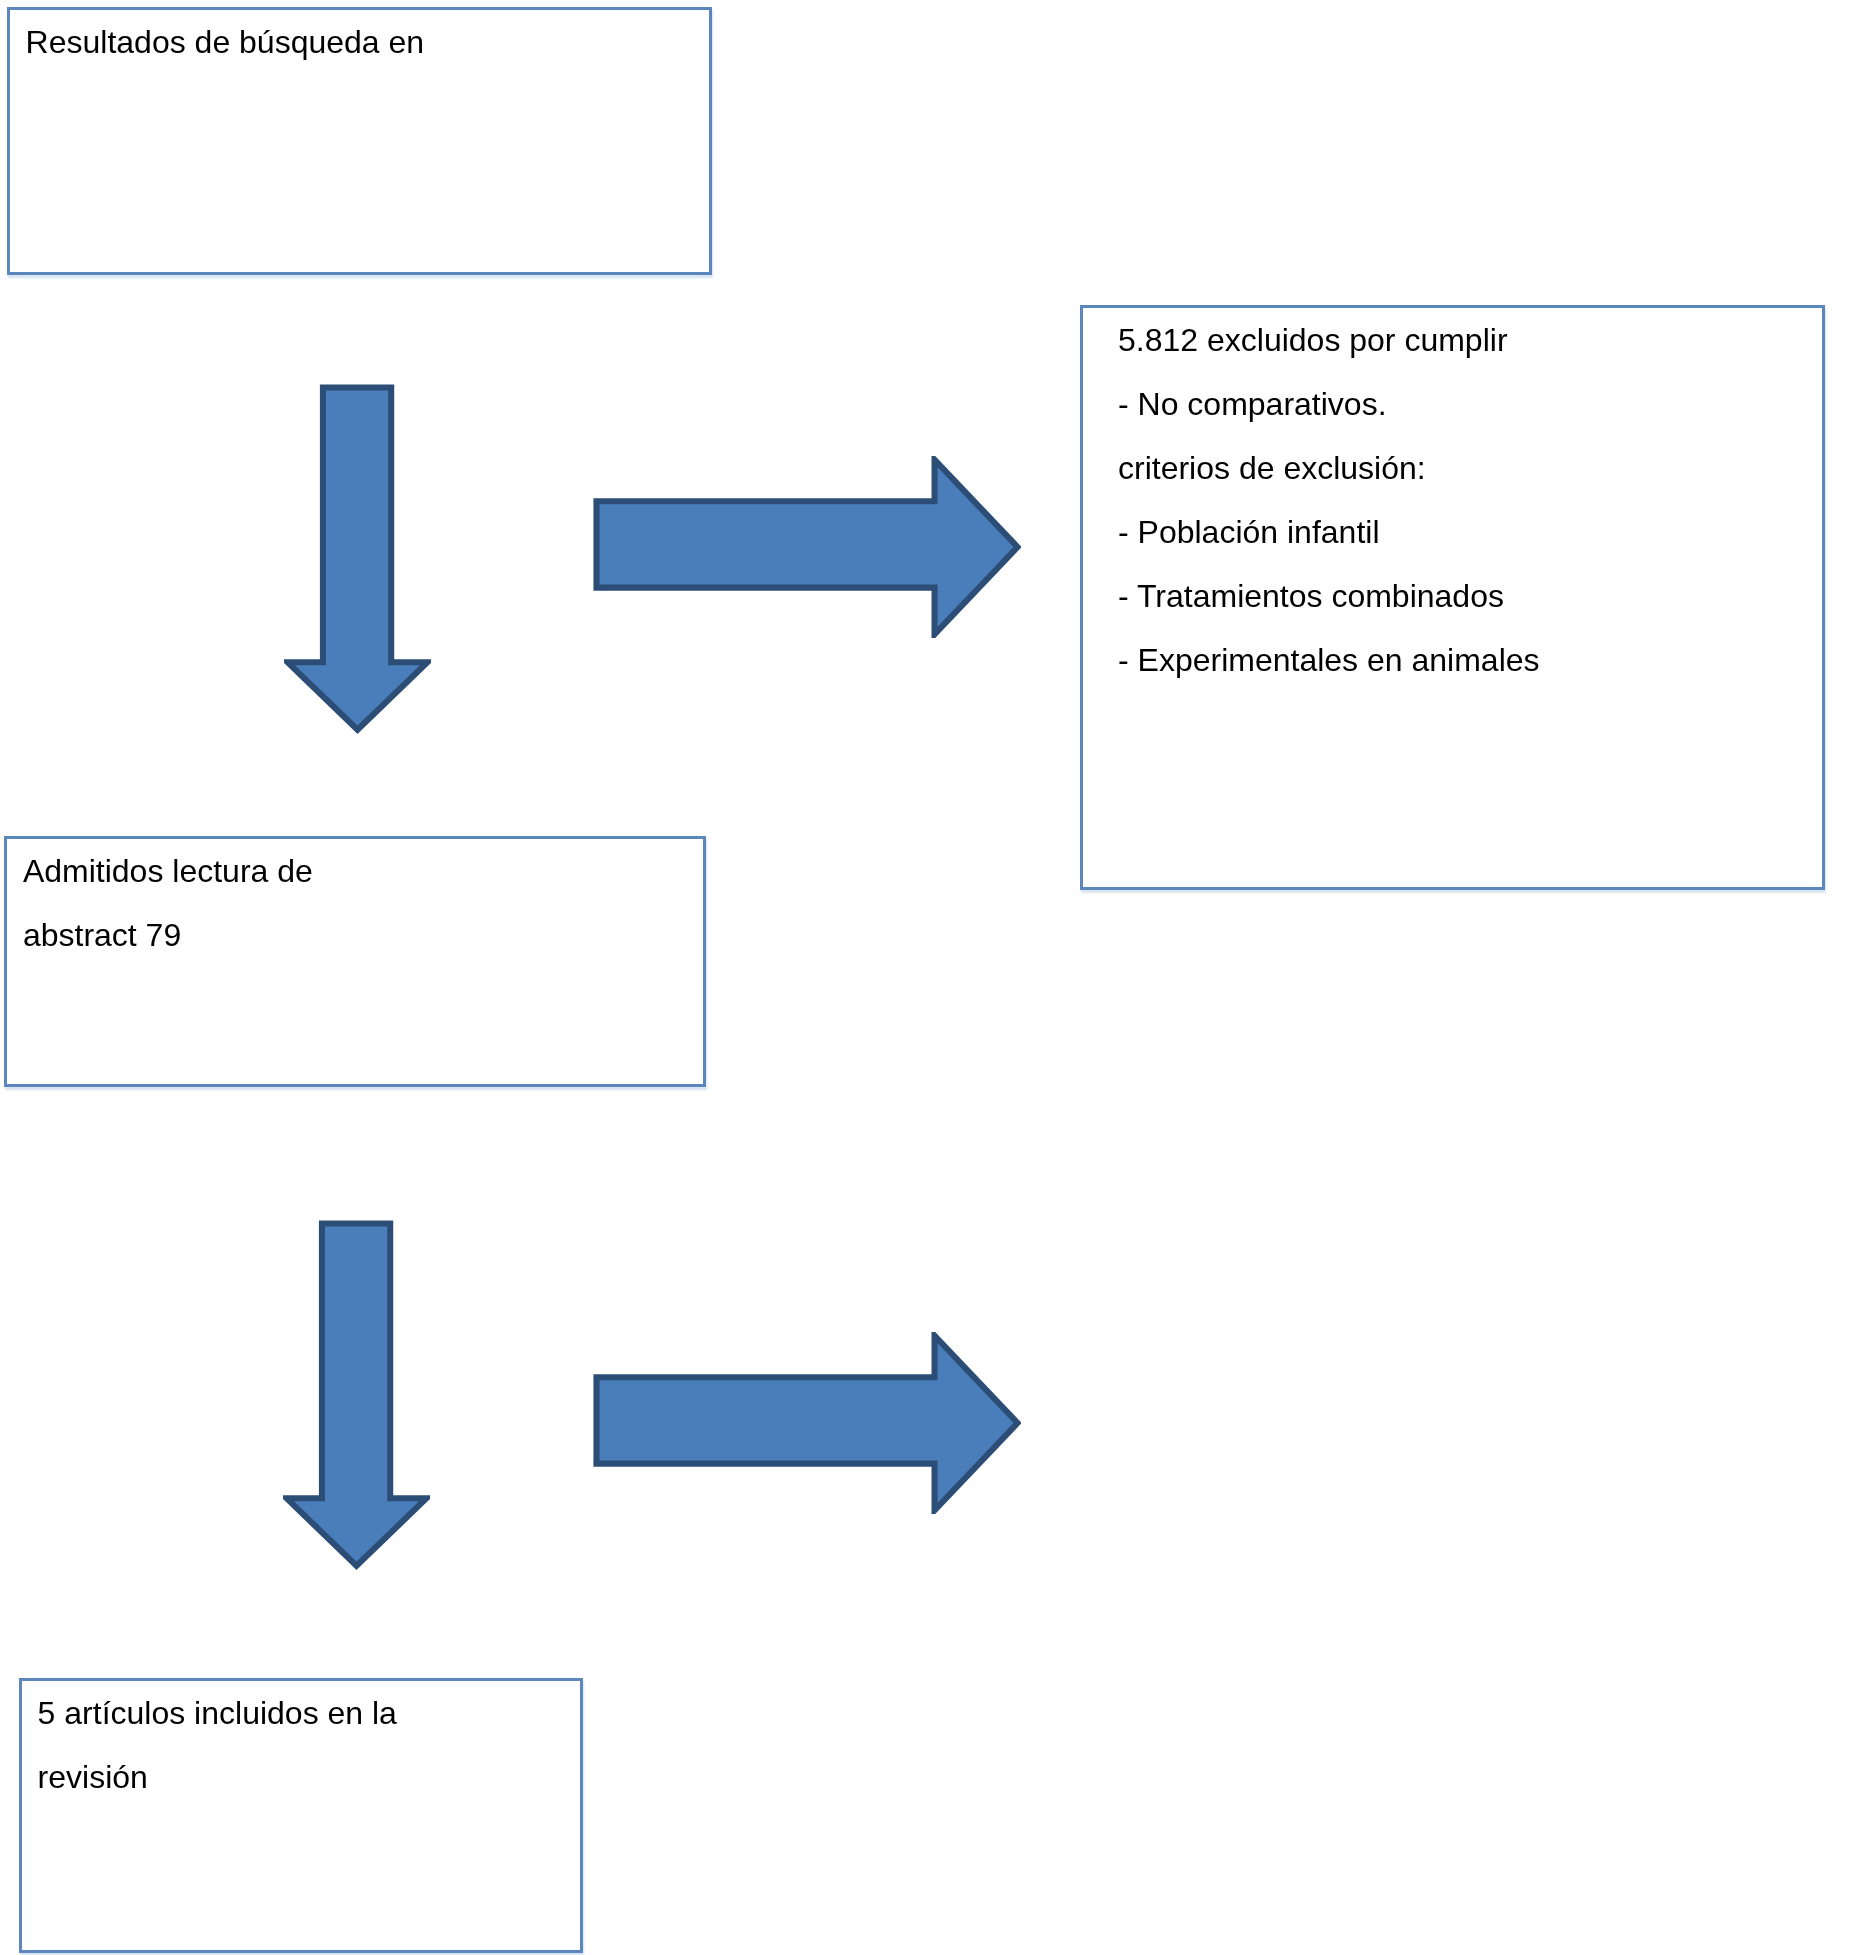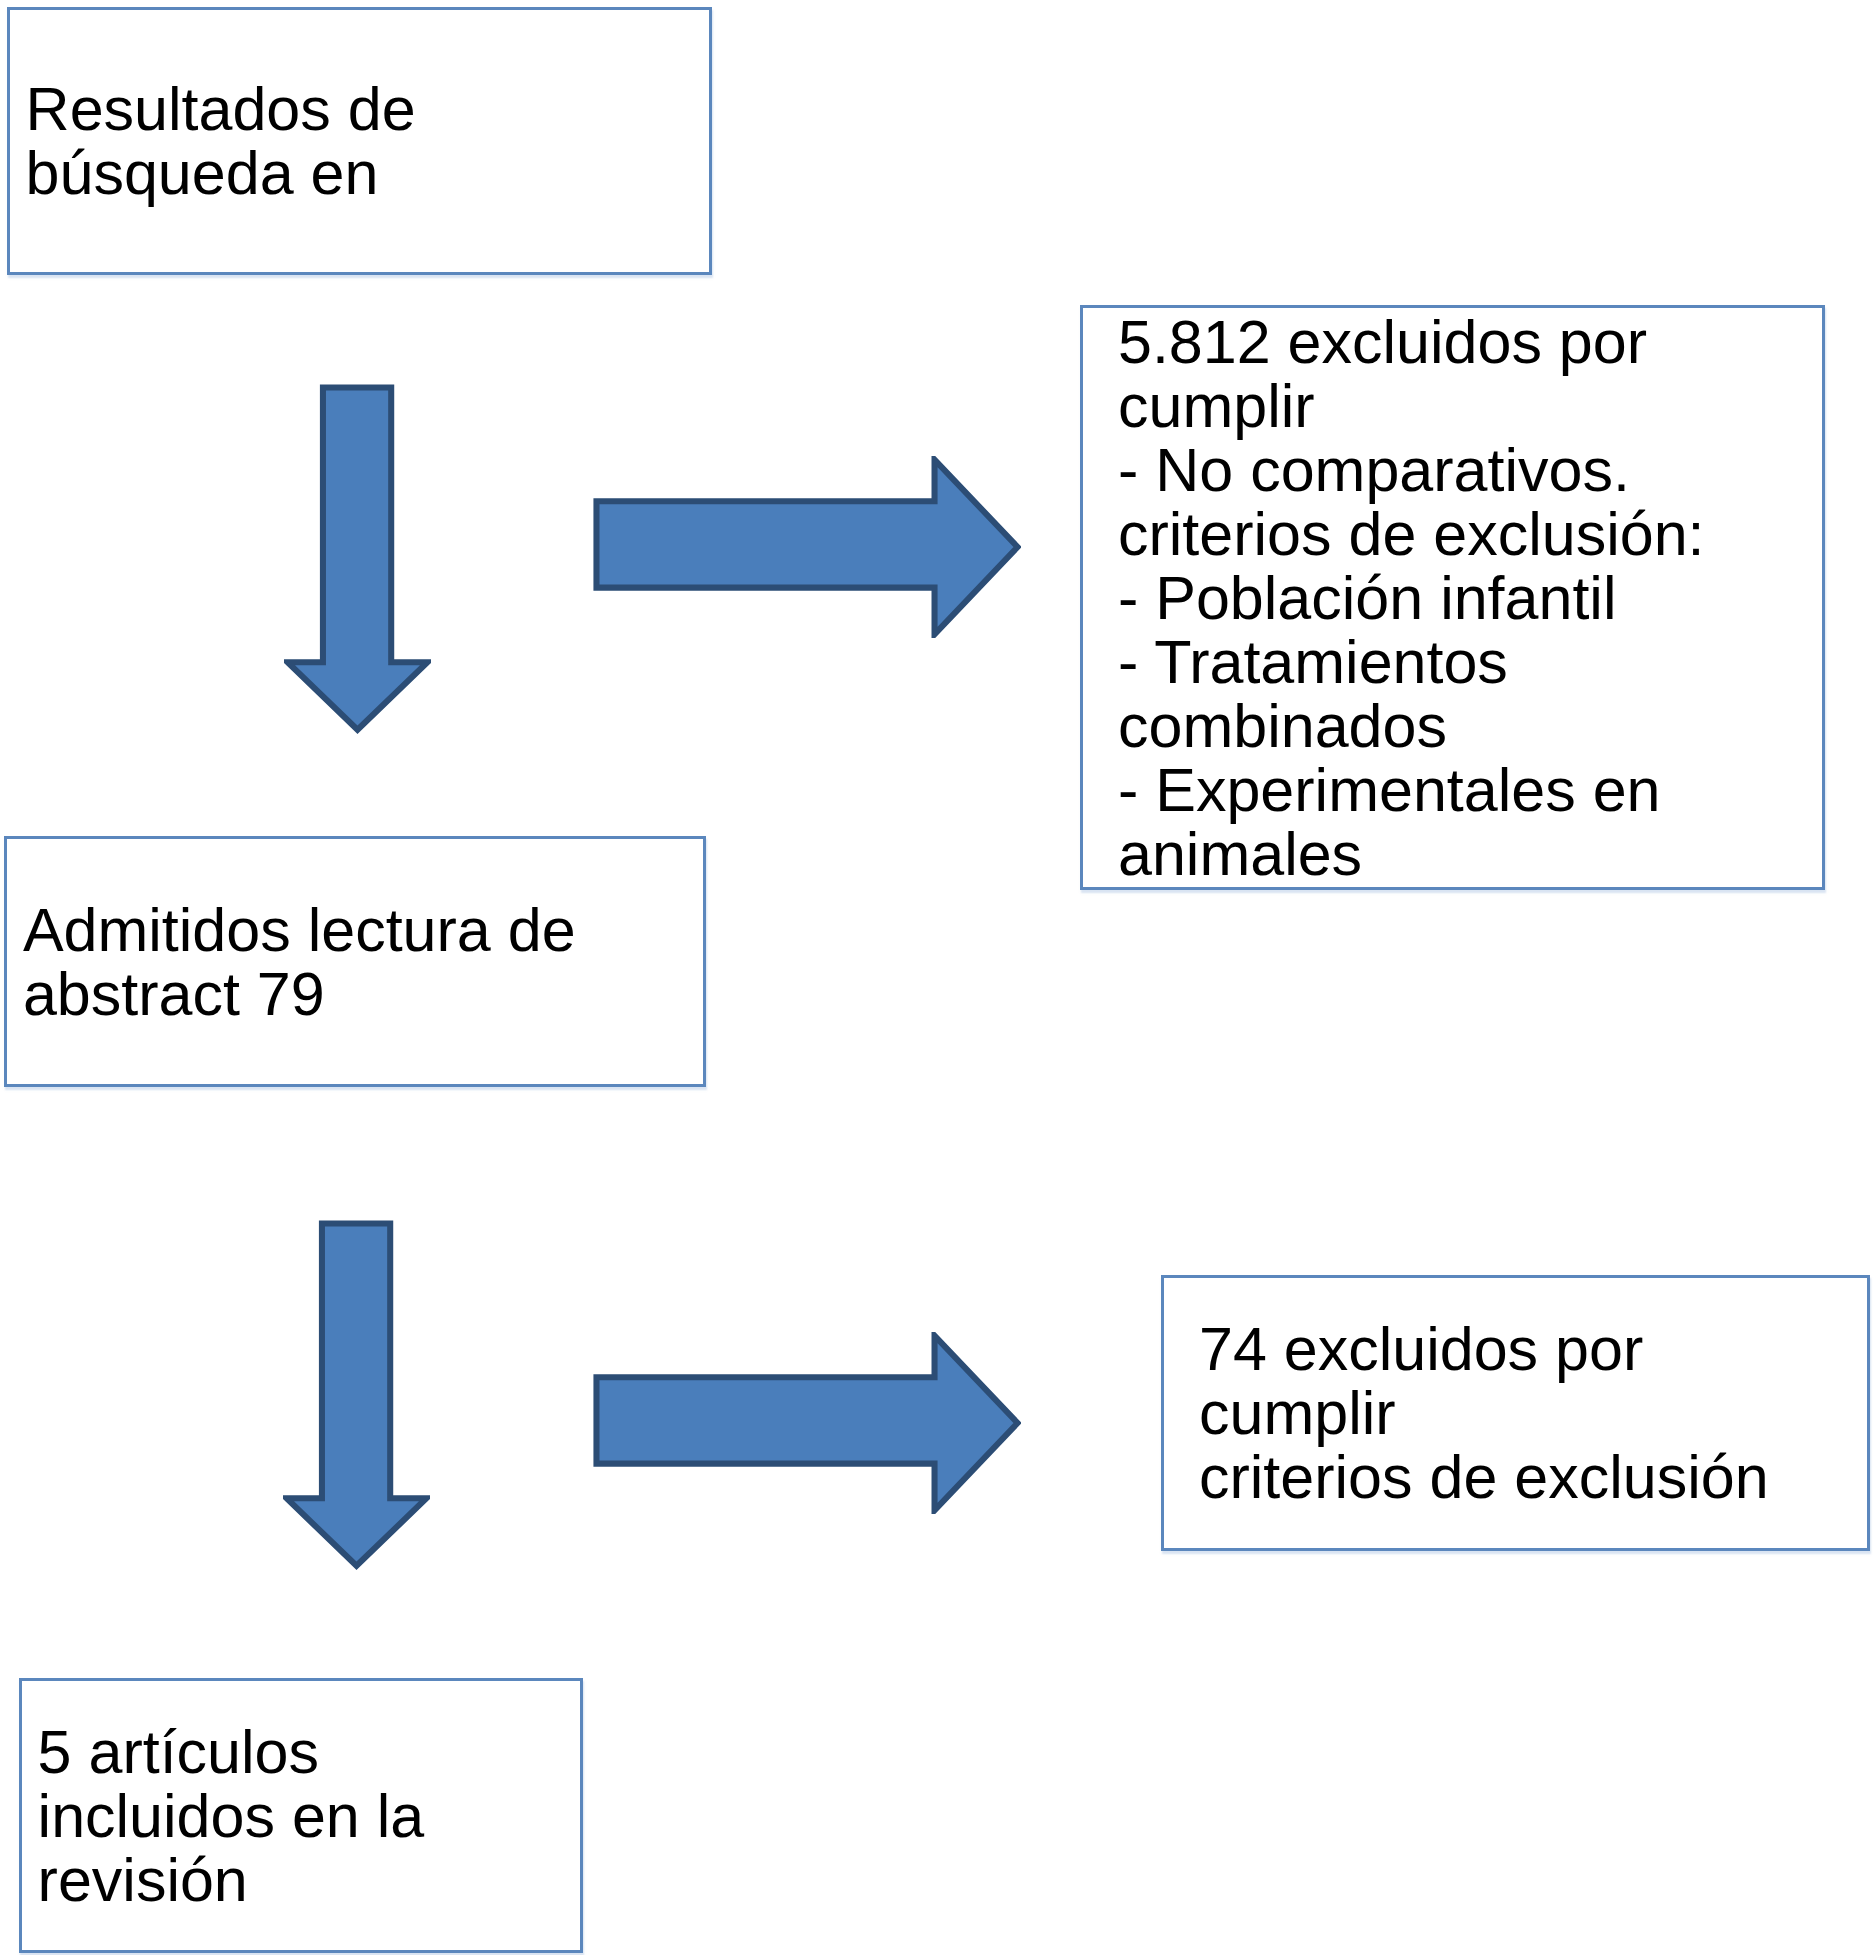--- a/index.html
+++ b/index.html
@@ -14,22 +14,21 @@
     background: #ffffff;
     font-family: "Liberation Sans", sans-serif;
     color: var(--text, #000000);
   }
   .box {
     position: absolute;
     box-sizing: border-box;
     background: #ffffff;
     border: 3.5px solid var(--box-border, #5b87bd);
     display: flex;
-    align-items: center;
-    font-size: 61px;
+    font-size: 32px;
     line-height: 64px;
     box-shadow: 0.9px 2.6px 1.7px rgba(185, 206, 232, 0.55);
   }
   .box .lines { width: 100%; }
   .pad-left-sm { padding-left: 15.6px; padding-right: 8.6px; }
   .pad-left-lg { padding-left: 35px; padding-right: 19px; }
 
   .box-search-results   { left: 7px;    top: 7px;    width: 705px; height: 268px; }
   .box-excluded-screen  { left: 1080px; top: 305px;  width: 745px; height: 585px; }
   .box-admitted         { left: 4.3px;    top: 836px;  width: 702px; height: 251px; }
@@ -86,26 +85,20 @@
   </div>
 
   <svg class="arrow arrow-down-2" viewBox="0 0 170 405" xmlns="http://www.w3.org/2000/svg" aria-hidden="true">
     <polygon points="45,4 124,4 124,322 166,322 85,400 4,322 45,322"></polygon>
   </svg>
 
   <svg class="arrow arrow-right-2" viewBox="0 0 495 210" xmlns="http://www.w3.org/2000/svg" aria-hidden="true">
     <polygon points="4,52 395,52 395,4 491,105 395,206 395,152 4,152"></polygon>
   </svg>
 
-  <div class="box box-excluded-full">
-    <div class="lines pad-left-lg">
-      <div>74 excluidos por cumplir</div>
-      <div>criterios de exclusión</div>
-    </div>
-  </div>
 
   <div class="box box-included">
     <div class="lines pad-left-sm">
       <div>5 artículos incluidos en la</div>
       <div>revisión</div>
     </div>
   </div>
 
 </div>
 

